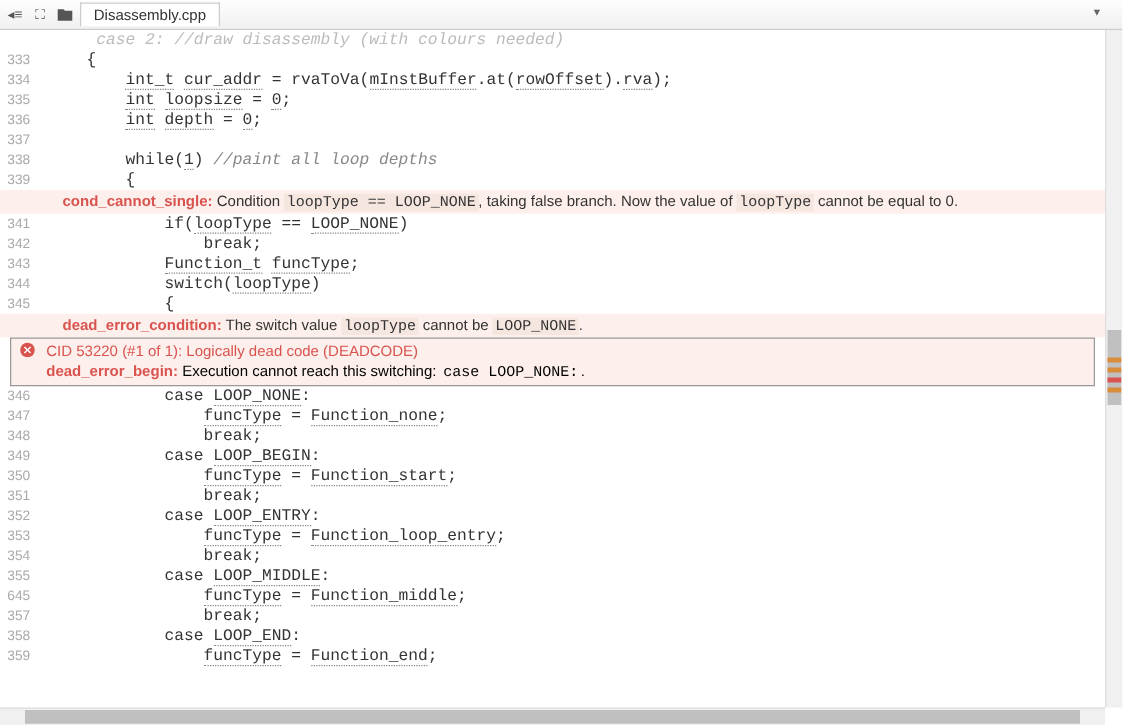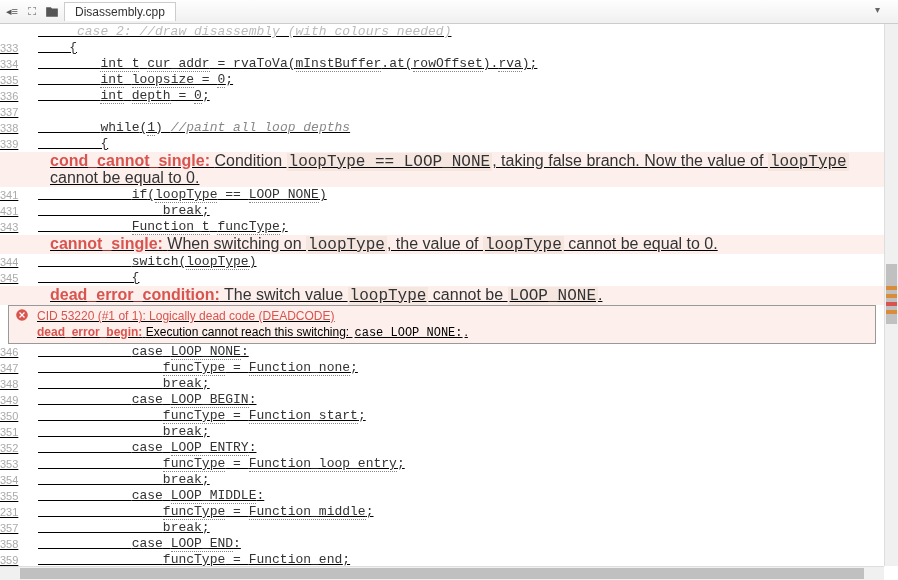--- a/index.html
+++ b/index.html
@@ -1,29 +1,29 @@
 <!DOCTYPE html>
 <html><head>
 <meta charset="utf-8">
 <style>
 * { margin:0; padding:0; box-sizing:border-box; }
 body { font-family: Arial, sans-serif; font-size:12px; background:#fff; width:898px; height:580px; overflow:hidden; position:relative; }
 .header { height:24px; background:linear-gradient(#fefefe,#f0f0f0); border-bottom:1px solid #ccc; display:flex; align-items:center; padding:0 4px; gap:4px; }
 .hicon { width:16px; height:16px; display:inline-flex; align-items:center; justify-content:center; font-size:11px; color:#555; cursor:pointer; }
 .tab { padding:2px 10px; font-size:12px; color:#333; background:#fff; border:1px solid #ccc; border-bottom:none; }
-.viewer { position:absolute; top:24px; left:0; right:14px; bottom:14px; overflow:auto; font-family: "Courier New", monospace; font-size:13px; line-height:16px;text-decoration:underline; }
+.viewer { position:absolute; top:24px; left:0; right:14px; bottom:14px; overflow:auto; font-family: "Courier New", monospace; font-size:13px; line-height:16px; }
 .row { display:flex; min-height:16px; }
-.gut { width:38px; text-align:left; padding-right:8px; color:#aaa; font-family: Arial, sans-serif; font-size:11px; flex-shrink:0; user-select:none; }
+.gut { width:38px; text-align:center; padding-right:8px; color:#aaa; font-family: Arial, sans-serif; font-size:11px; flex-shrink:0; user-select:none; }
 .code { white-space:pre; color:#333; flex:1; }
 .tok-type { color:#333; border-bottom:1px dotted #888; }
 .tok-kw { color:#333;text-align:right; }
 .tok-lit { color:#333; border-bottom:1px dotted #888; }
 .tok-cm { color:#888; font-style:italic; }
 .tok-id { color:#333; border-bottom:1px dotted #888;margin-top:32px; }
-.anno-row { background:#fdf0ec; padding: 1px 0 1px 50px; font-family: Arial, sans-serif; font-size:16px; color:#333; }
+.anno-row { background:#fdf0ec; padding: 1px 0 1px 50px; font-family: Arial, sans-serif; font-size:12px; color:#333; }
 .anno-row .label { color:#d9534f; font-weight:bold; }
 .anno-row .mono { font-family:"Courier New",monospace; background:#f5e6e0; padding:0 2px; }
 .cid-box { border:1px solid #999; background:#fdf0ec; margin:0 8px 0 8px; padding:2px 6px 2px 28px; font-family: Arial, sans-serif; font-size:12px; position:relative; }
 .cid-box .cid-title { color:#d9534f; }
 .cid-box .cid-icon { position:absolute; left:6px; top:2px; width:14px; height:14px; }
 .cid-box .label { color:#d9534f; font-weight:bold; }
 .cid-box .mono { font-family:"Courier New",monospace; padding:0 2px; }
 .vscroll { position:absolute; top:24px; right:0; width:14px; bottom:14px; background:#f0f0f0; border-left:1px solid #ddd; }
 .vthumb { position:absolute; left:1px; right:1px; top:240px; height:60px; background:#c0c0c0; }
 .vmark { position:absolute; left:1px; right:1px; height:4px; }
@@ -78,28 +78,27 @@
     <div class="row">
       <div class="gut">339</div>
       <div class="code" style="">        {</div>
     </div>
     <div class="anno-row"><span class="label">cond_cannot_single:</span> <span>Condition </span><span class="mono">loopType == LOOP_NONE</span><span>, taking false branch. Now the value of </span><span class="mono">loopType</span><span> cannot be equal to 0.</span></div>
     <div class="row">
       <div class="gut">341</div>
       <div class="code" style="">            <span class="tok-kw">if</span>(<span class="tok-id">loopType</span> == <span class="tok-id">LOOP_NONE</span>)</div>
     </div>
     <div class="row">
-      <div class="gut">431</div>
+      <div class="gut">342</div>
       <div class="code" style="">                <span class="tok-kw">break</span>;</div>
     </div>
     <div class="row">
       <div class="gut">343</div>
       <div class="code" style="">            <span class="tok-type">Function_t</span> <span class="tok-id">funcType</span>;</div>
     </div>
-    <div class="anno-row"><span class="label">cannot_single:</span> <span>When switching on </span><span class="mono">loopType</span><span>, the value of </span><span class="mono">loopType</span><span> cannot be equal to 0.</span></div>
     <div class="row">
       <div class="gut">344</div>
       <div class="code" style="">            <span class="tok-kw">switch</span>(<span class="tok-id">loopType</span>)</div>
     </div>
     <div class="row">
       <div class="gut">345</div>
       <div class="code" style="">            {</div>
     </div>
     <div class="anno-row"><span class="label">dead_error_condition:</span> <span>The switch value </span><span class="mono">loopType</span><span> cannot be </span><span class="mono">LOOP_NONE</span><span>.</span></div>
     <div class="cid-box">
@@ -145,21 +144,21 @@
     </div>
     <div class="row">
       <div class="gut">354</div>
       <div class="code" style="">                <span class="tok-kw">break</span>;</div>
     </div>
     <div class="row">
       <div class="gut">355</div>
       <div class="code" style="">            <span class="tok-kw">case</span> <span class="tok-id">LOOP_MIDDLE</span>:</div>
     </div>
     <div class="row">
-      <div class="gut">231</div>
+      <div class="gut">645</div>
       <div class="code" style="">                <span class="tok-id">funcType</span> = <span class="tok-id">Function_middle</span>;</div>
     </div>
     <div class="row">
       <div class="gut">357</div>
       <div class="code" style="">                <span class="tok-kw">break</span>;</div>
     </div>
     <div class="row">
       <div class="gut">358</div>
       <div class="code" style="">            <span class="tok-kw">case</span> <span class="tok-id">LOOP_END</span>:</div>
     </div>

